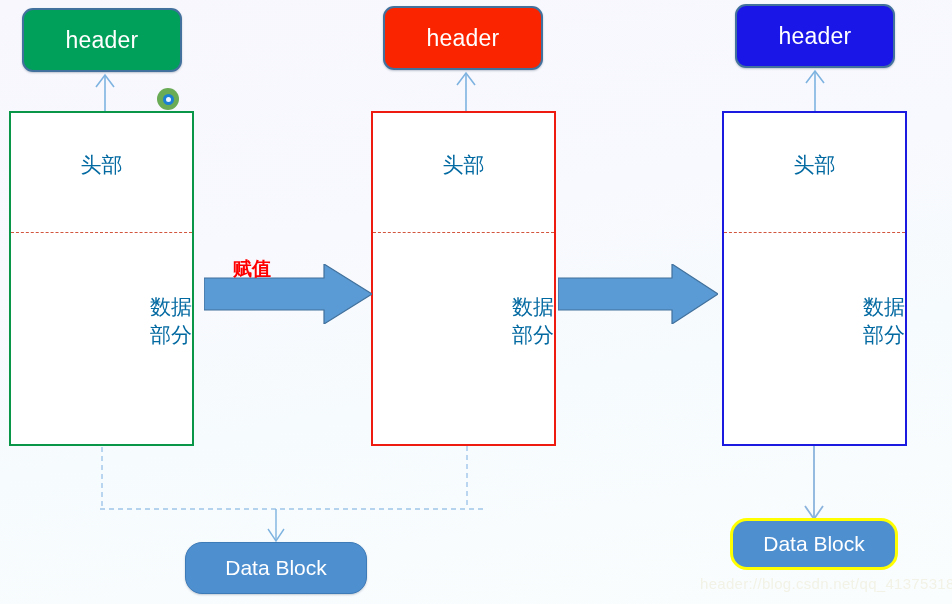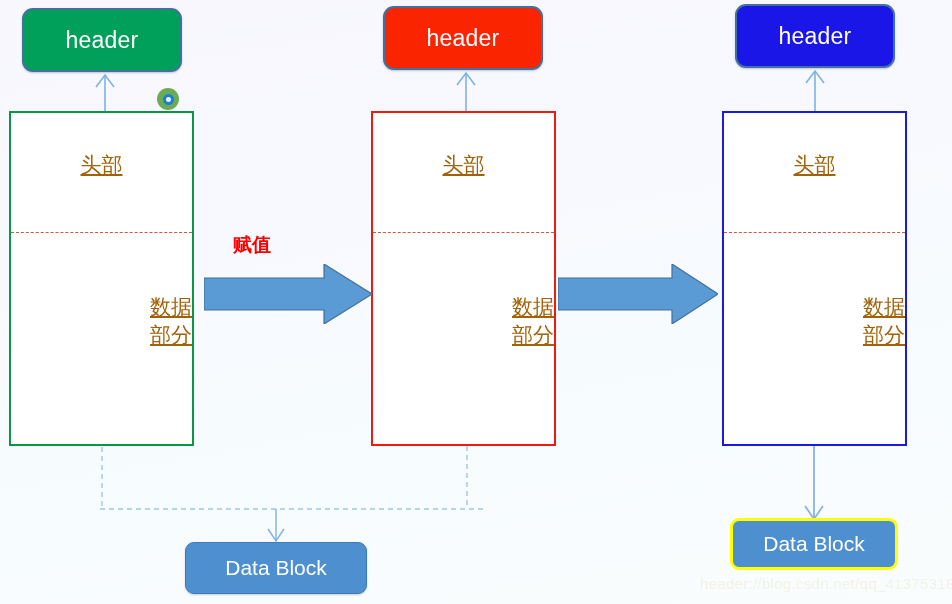--- a/index.html
+++ b/index.html
@@ -56,59 +56,58 @@
     right: 0;
     top: 119px;
     border-top: 1px dashed #d2553d;
     height: 0;
   }
   .obj-label {
     position: absolute;
     left: 0;
     right: 0;
     text-align: center;
-    color: #a16207;
+    color: #0369a1;
     font-family: "DejaVu Sans", sans-serif;
     font-size: 21px;
     line-height: 28px;
     white-space: pre-line;
-    text-decoration: underline;
   }
   .lbl-head { top: 38px; }
   .lbl-data { top: 180px; text-align: right; }
 
   
   .thin-arrow { position: absolute; }
 
   
   .block-arrow { position: absolute; }
 
   .arrow-caption {
     position: absolute;
     font-family: "DejaVu Sans", sans-serif;
     font-size: 19px;
     font-weight: 700;
     white-space: nowrap;
   }
-  .cap-red  { color: #ff0000; left: 233px; top: 232px; }
+  .cap-red  { color: #ff0000; left: 233px; top: 256px; }
   .cap-blue { color: #1010d8; left: 581px; top: 237px; }
 
   
   .dashed-layer { position: absolute; left: 0; top: 0; }
 
   
   .data-pill {
     position: absolute;
     display: flex;
     align-items: center;
     justify-content: center;
     background: #4e8fd0;
     color: #ffffff;
     font-size: 21px;
-    border-radius: 9px;
+    border-radius: 17px;
     box-sizing: border-box;
   }
   .dp-left {
     left: 185px; top: 542px; width: 182px; height: 52px;
     border: 1px solid #3d7bb8;
     box-shadow: 0 1px 2px rgba(40,60,90,.25);
   }
   .dp-right {
     left: 730px; top: 518px; width: 168px; height: 52px;
     border: 3px solid #ffff00;

